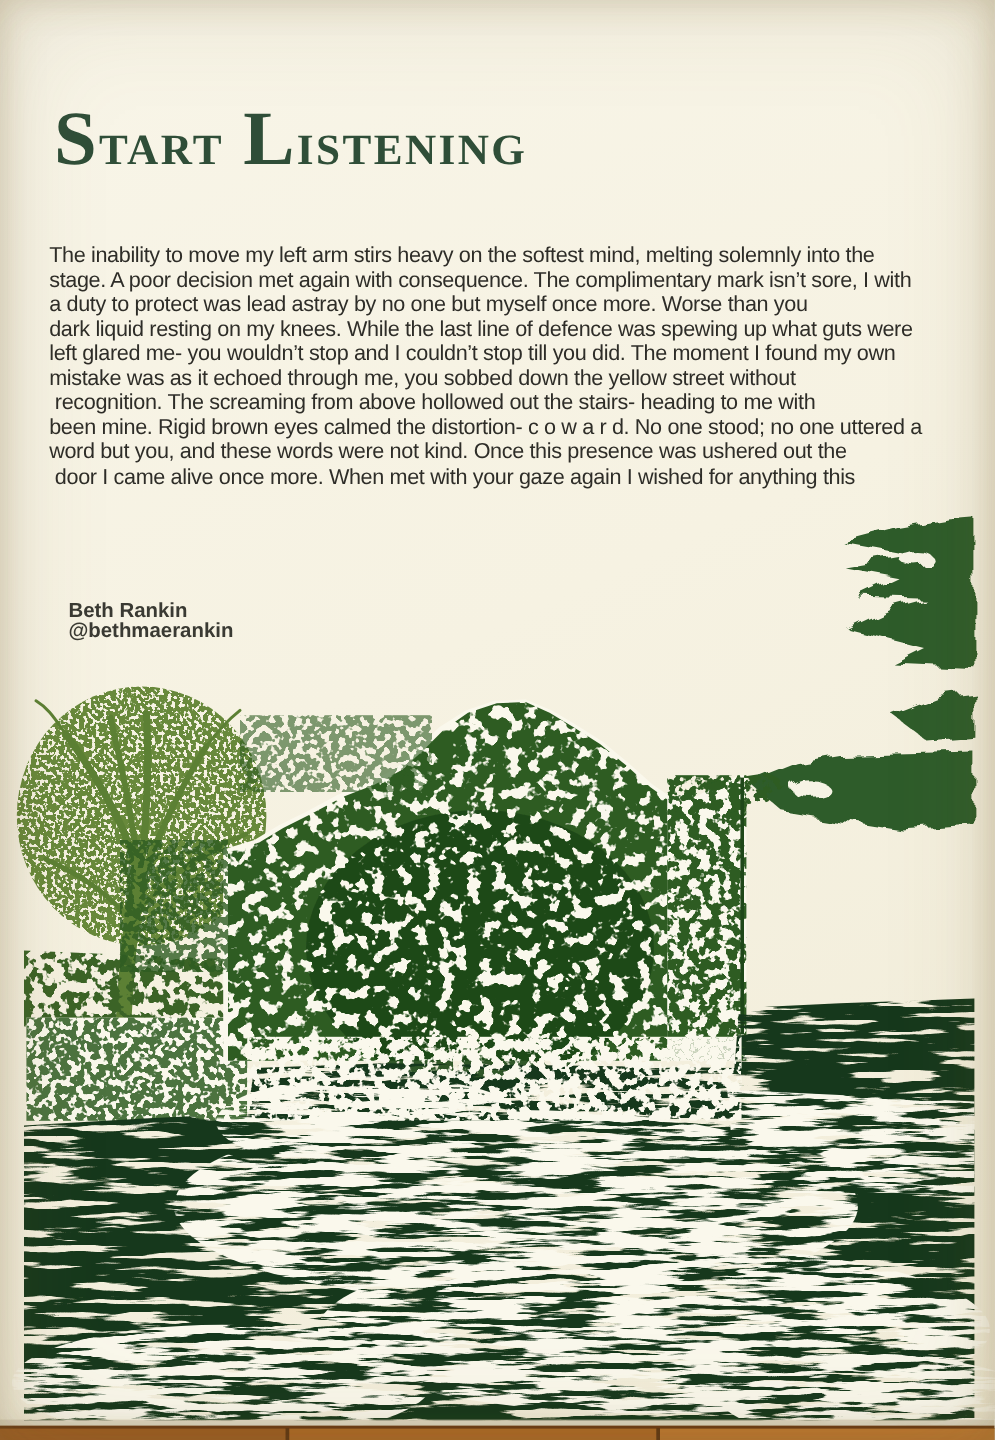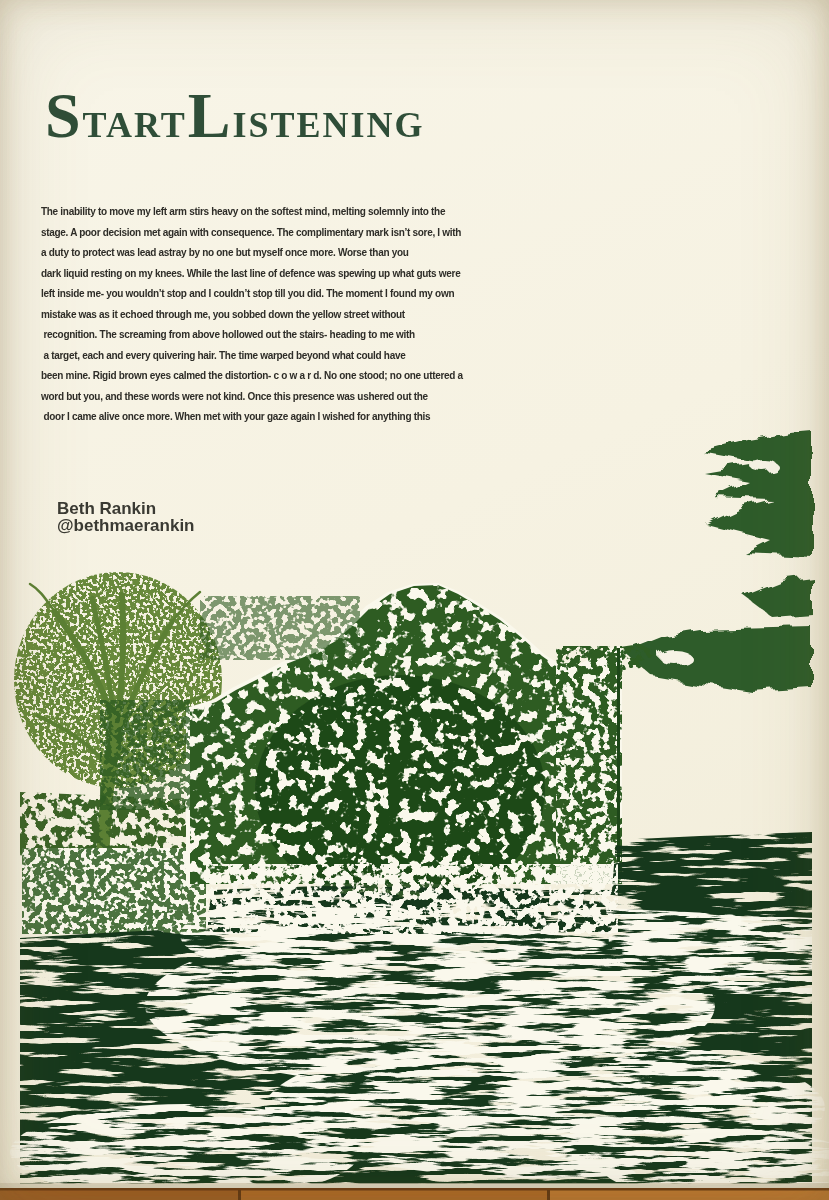--- a/index.html
+++ b/index.html
@@ -10,24 +10,24 @@
     background:linear-gradient(155deg,#f8f5e8 0%,#f6f2e2 45%,#f1ecd8 100%);
     font-family:"Liberation Sans",sans-serif;
   }
   .title{
     position:absolute;left:45px;top:84px;margin:0;
     font-family:"Liberation Serif","DejaVu Serif",serif;
     font-weight:600;letter-spacing:2px;line-height:1;white-space:nowrap;
   }
   .title .cap{font-size:64px;}
   .title .small{font-size:36px;}
-  .title .word2{margin-left:1px;}
+  .title .word2{margin-left:16px;}
   .poem{
     position:absolute;left:41px;top:202px;width:775px;
-    font-size:10px;font-weight:bold;letter-spacing:-0.3px;
+    font-size:18px;font-weight:normal;letter-spacing:-0.3px;
   }
   .pl{white-space:pre;line-height:20.5px;height:20.5px;}
   .credit{
     position:absolute;left:57px;top:500px;
     font-size:17px;font-weight:bold;line-height:17px;
   }
   .artwork{position:absolute;left:0;top:430px;}
   .vignette{
     position:absolute;inset:0;pointer-events:none;
     box-shadow:inset 0 0 95px rgba(125,104,62,.16),
@@ -43,24 +43,23 @@
 
   <h1 class="title" style="color:#2f4e38;">
     <span class="word1"><span class="cap">S</span><span class="small">TART</span></span><span class="word2"><span class="cap">L</span><span class="small">ISTENING</span></span>
   </h1>
 
   <div class="poem" style="color:#2e2d28;">
     <div class="pl">The inability to move my left arm stirs heavy on the softest mind, melting solemnly into the</div>
     <div class="pl">stage. A poor decision met again with consequence. The complimentary mark isn’t sore, I with</div>
     <div class="pl">a duty to protect was lead astray by no one but myself once more. Worse than you</div>
     <div class="pl">dark liquid resting on my knees. While the last line of defence was spewing up what guts were</div>
-    <div class="pl">left inside me- you wouldn’t stop and I couldn’t stop till you did. The moment I found my own</div>
+    <div class="pl">left glared me- you wouldn’t stop and I couldn’t stop till you did. The moment I found my own</div>
     <div class="pl">mistake was as it echoed through me, you sobbed down the yellow street without</div>
     <div class="pl"> recognition. The screaming from above hollowed out the stairs- heading to me with</div>
-    <div class="pl"> a target, each and every quivering hair. The time warped beyond what could have</div>
     <div class="pl">been mine. Rigid brown eyes calmed the distortion- c o w a r d. No one stood; no one uttered a</div>
     <div class="pl">word but you, and these words were not kind. Once this presence was ushered out the</div>
     <div class="pl"> door I came alive once more. When met with your gaze again I wished for anything this</div>
   </div>
 
   <div class="credit" style="color:#3a3a33;">
     <div>Beth Rankin</div>
     <div>@bethmaerankin</div>
   </div>
 

